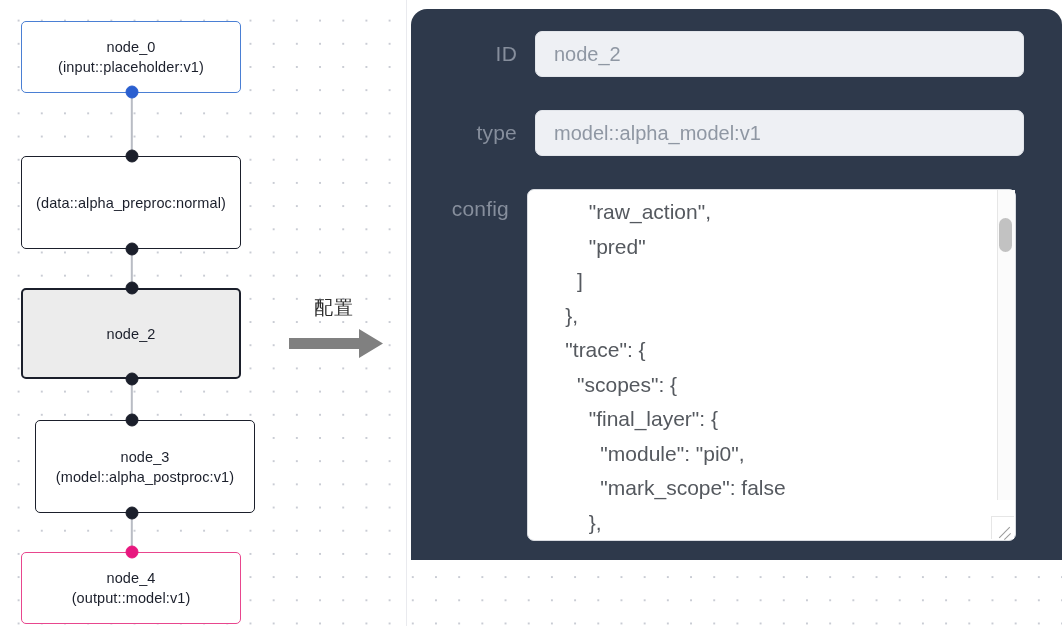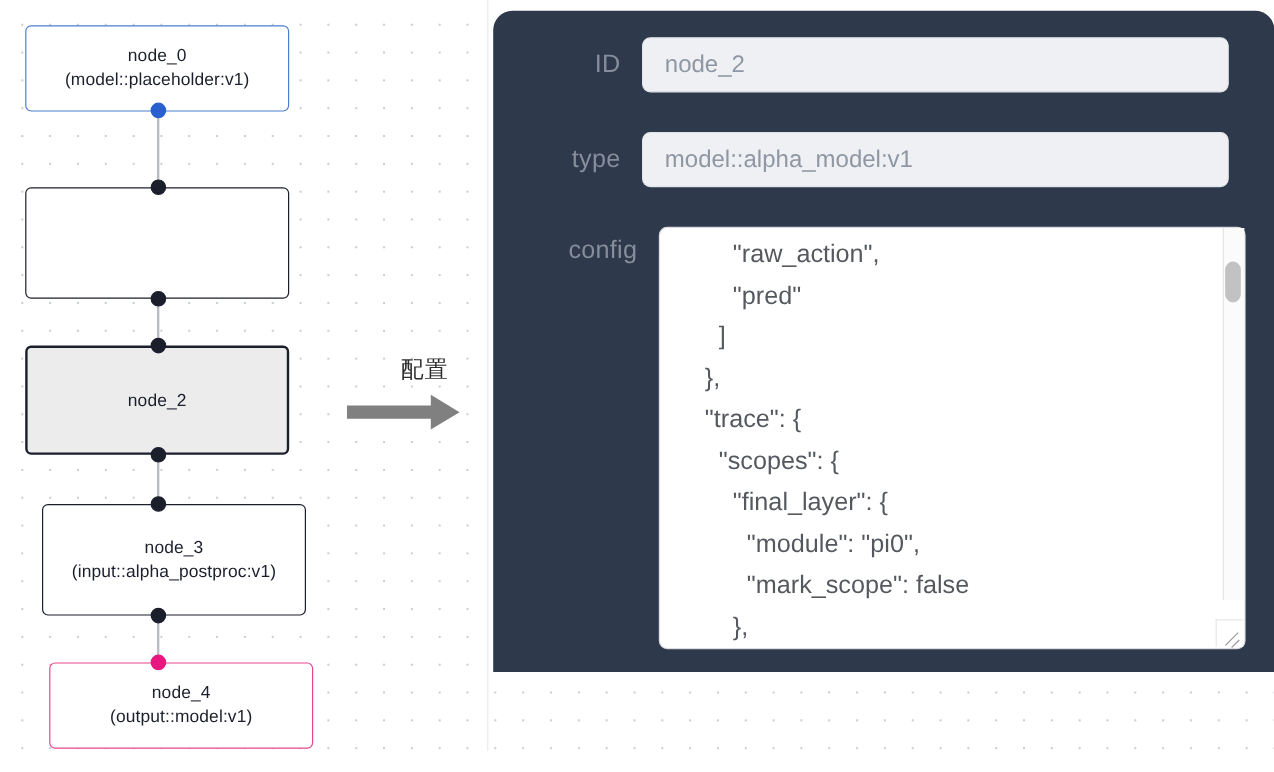--- a/index.html
+++ b/index.html
@@ -39,21 +39,21 @@
     text-align: center;
     color: #1b1f2b;
     font-size: 14.5px;
     line-height: 20px;
     letter-spacing: .1px;
     padding: 2px 10px;
     box-shadow: 0 0 0 0 rgba(0,0,0,0);
   }
   .node .node-text { display:block; }
   .node.blue   { border-color: #4a7fd4; }
-  .node.pink   { border-color: #e8468e; margin-left: 20px; }
+  .node.pink   { border-color: #e8468e; }
   .node.selected {
     background: #ececec;
     border-color: #1b1f2b;
     border-width: 2px;
   }
 
   
   .handle {
     position: absolute;
     width: 11px; height: 11px;
@@ -79,21 +79,21 @@
   #arrow-group {
     position: absolute;
     left: 289px; top: 297px;
     width: 110px; height: 62px;
     z-index: 6;
   }
   #arrow-label {
     position: absolute;
     left: 5px; top: -2px;
     width: 80px;
-    text-align: right;
+    text-align: center;
     font-size: 19px;
     color: #2b2b2b;
     font-family: "DejaVu Sans", "Liberation Sans", sans-serif;
     letter-spacing: 1px;
   }
   #arrow-svg { position:absolute; left: 0; top: 30px; }
 
   
   #config-panel {
     position: absolute;
@@ -133,21 +133,21 @@
     height: 46px;
     line-height: 44px;
     font-family: "Liberation Sans", sans-serif;
     outline: none;
     overflow: hidden;
     white-space: nowrap;
   }
 
   #row-id   { left: 16px; top: 22px; }
   #row-type { left: 16px; top: 101px; }
-  #row-config { left: 30px; top: 180px; }
+  #row-config { left: 8px; top: 180px; }
 
   .config-label { line-height: 40px; }
 
   #config-textarea-wrap {
     position: relative;
     width: 489px;
     height: 352px;
   }
   #config-textarea {
     position: absolute;
@@ -241,44 +241,45 @@
 <div id="canvas">
 
   <div class="edge" style="left:132px; top:90px; height:68px;"></div>
   <div class="edge" style="left:132px; top:247px; height:44px;"></div>
   <div class="edge" style="left:132px; top:377px; height:46px;"></div>
   <div class="edge" style="left:132px; top:511px; height:44px;"></div>
 
   <div class="node blue" style="left:21px; top:21px; width:220px; height:72px;">
     <div>
       <span class="node-text">node_0</span>
-      <span class="node-text">(model::placeholder:v1)</span>
+      <span class="node-text">(input::placeholder:v1)</span>
     </div>
   </div>
   <div class="handle blue" style="left:132px; top:92px;"></div>
 
   <div class="node" style="left:21px; top:156px; width:220px; height:93px;">
     <div>
+      <span class="node-text">(data::alpha_preproc:normal)</span>
     </div>
   </div>
   <div class="handle" style="left:132px; top:156px;"></div>
   <div class="handle" style="left:132px; top:249px;"></div>
 
   <div class="node selected" style="left:21px; top:288px; width:220px; height:91px;">
     <div>
       <span class="node-text">node_2</span>
     </div>
   </div>
   <div class="handle" style="left:132px; top:288px;"></div>
   <div class="handle" style="left:132px; top:379px;"></div>
 
   <div class="node" style="left:35px; top:420px; width:220px; height:93px;">
     <div>
       <span class="node-text">node_3</span>
-      <span class="node-text">(input::alpha_postproc:v1)</span>
+      <span class="node-text">(model::alpha_postproc:v1)</span>
     </div>
   </div>
   <div class="handle" style="left:132px; top:420px;"></div>
   <div class="handle" style="left:132px; top:513px;"></div>
 
   <div class="node pink" style="left:21px; top:552px; width:220px; height:72px;">
     <div>
       <span class="node-text">node_4</span>
       <span class="node-text">(output::model:v1)</span>
     </div>

